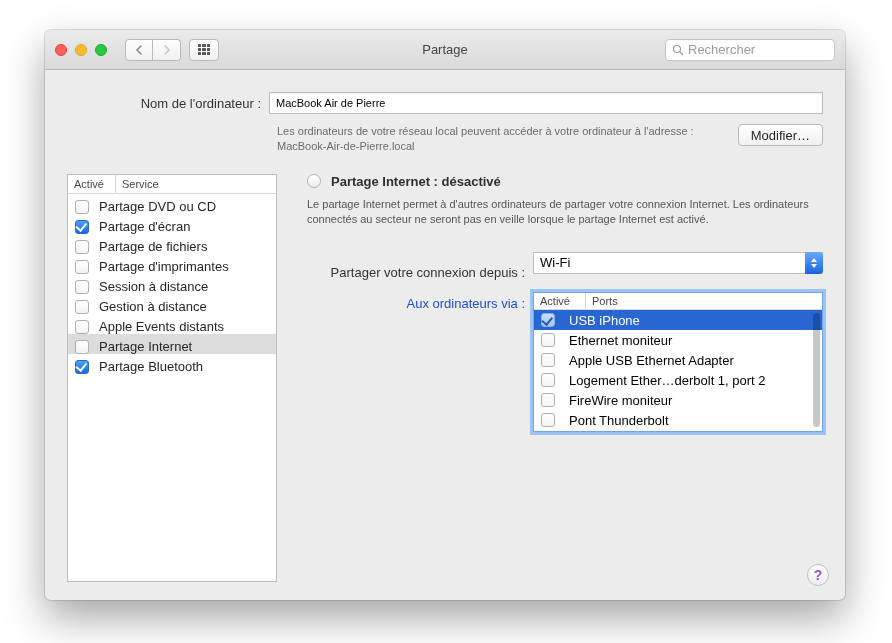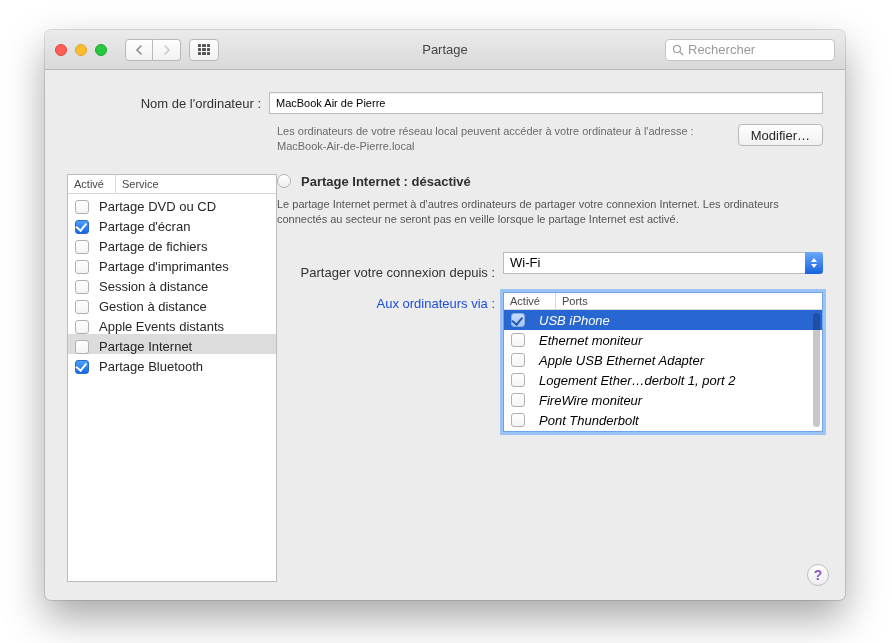--- a/index.html
+++ b/index.html
@@ -115,21 +115,21 @@
       padding: 0 12px;
       background: linear-gradient(to bottom, #fefefe, #f1f1f1);
       border: 1px solid #b8b8b8;
       border-radius: 4px;
       font-size: 13px;
       color: #262626;
       align-self: flex-start;
       margin-left: 10px;
     }
 
-    .main-area { display: flex; margin-top: 20px; flex: 1; gap: 0; }
+    .main-area { display: flex; margin-top: 20px; flex: 1; gap: 30px; }
     .services {
       width: 210px;
       background: #fff;
       border: 1px solid #bdbdbd;
       display: flex; flex-direction: column;
     }
     .svc-head {
       display: flex;
       background: #fff;
       border-bottom: 1px solid #d9d9d9;
@@ -227,21 +227,21 @@
     }
     .ports-head {
       display: flex;
       background: #fff;
       border-bottom: 1px solid #d9d9d9;
       font-size: 11px;
       color: #464646;
     }
     .ports-head .col-a { width: 52px; padding: 2px 6px; border-right: 1px solid #d9d9d9; }
     .ports-head .col-b { flex: 1; padding: 2px 6px; }
-    .ports-body { flex:1; overflow: hidden; position: relative; font-style: italic;}
+    .ports-body { flex:1; overflow: hidden; position: relative;}
     .port-row {
       display: flex; align-items: center;
       height: 20px;
       padding: 0 6px;
     }
     .port-row.sel { background: #2866d2; color: #fff; }
     .port-row .chk {
       width: 14px; height: 14px;
       border: 1px solid #b0b0b0;
       border-radius: 3px;

